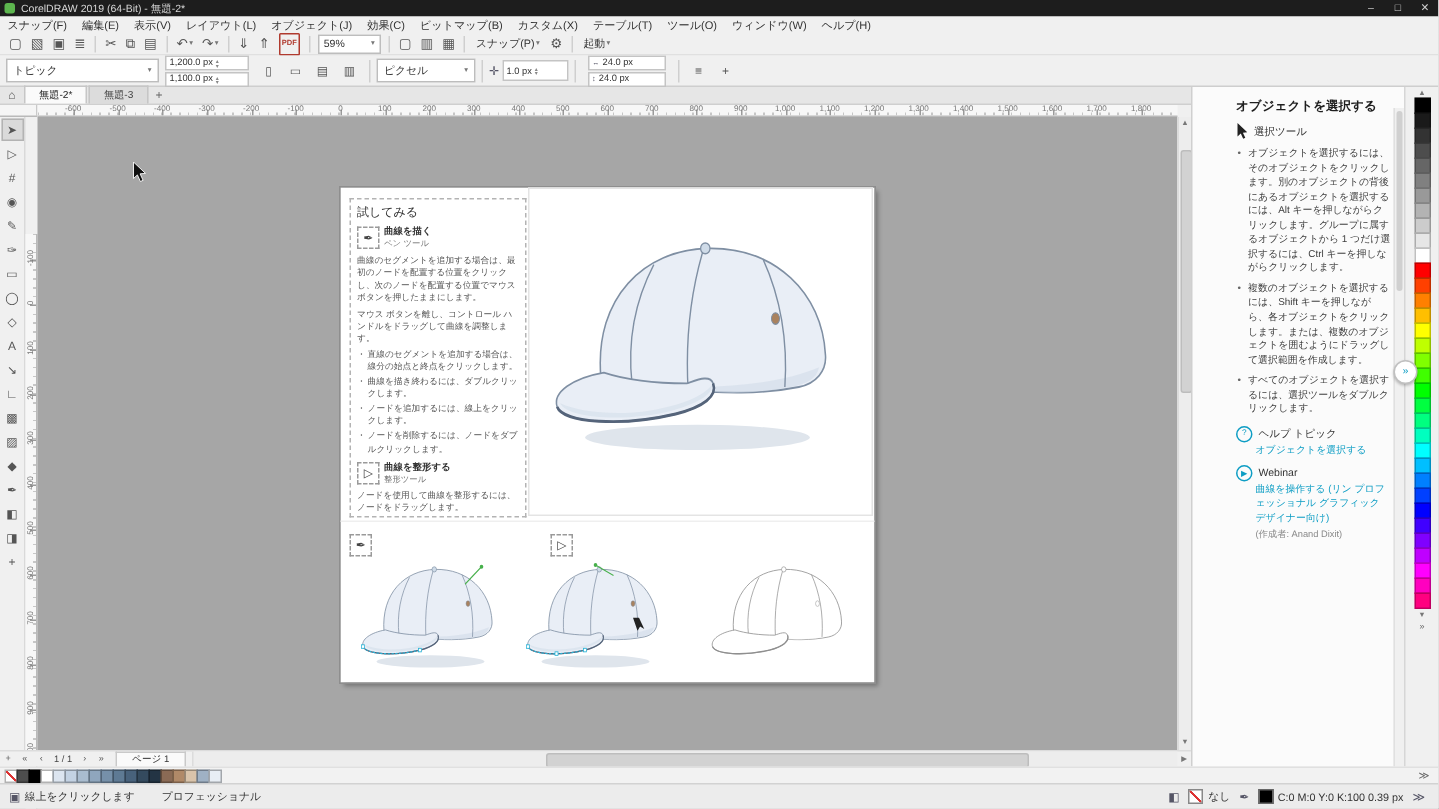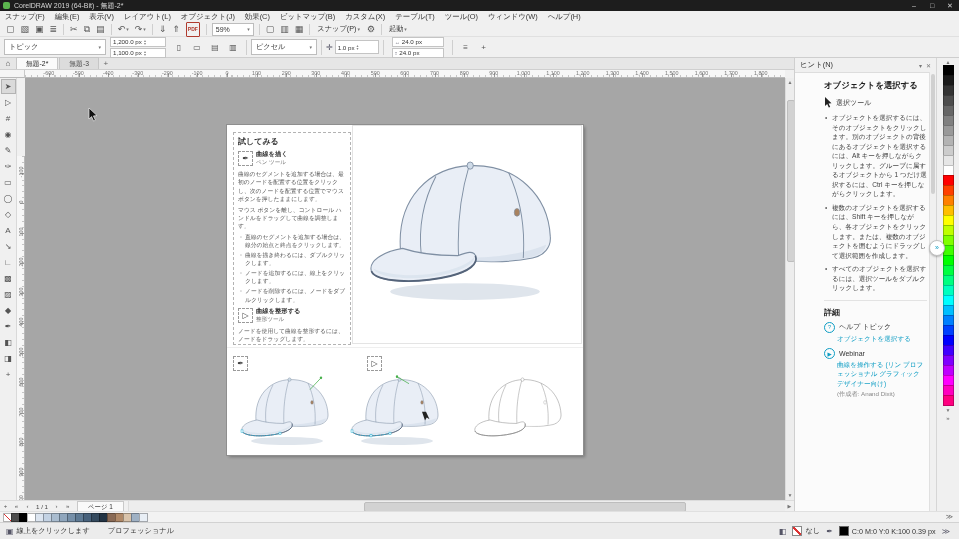--- a/index.html
+++ b/index.html
@@ -55,21 +55,21 @@
   
   .main{position:absolute;left:0;top:78px;width:794px;height:422px;}
   .toolbox{position:absolute;left:0;top:0;width:17px;height:422px;background:#f0f0f0;border-right:1px solid #d9d9d9;box-sizing:border-box;}
   .tool{width:13px;height:13px;margin:1px auto;display:flex;align-items:center;justify-content:center;font-size:8px;color:#555;border:1px solid transparent;}
   .tool.active{background:#dadada;border-color:#b3b3b3;}
   .canvas{position:absolute;left:25px;top:0;width:760px;height:422px;background:var(--canvas-bg,#a6a6a6);overflow:hidden;}
   .page{position:absolute;left:202px;top:47px;width:356px;height:330px;background:#fff;outline:1px solid #8e8e8e;box-shadow:2px 2px 3px rgba(0,0,0,.3);}
   .cursor{position:absolute;left:63px;top:30px;}
   
   .try-panel{position:absolute;left:6px;top:7px;width:118px;height:213px;border:1px dashed #b3b3b3;padding:3px 4px;box-sizing:border-box;font-size:5.8px;color:#555;overflow:hidden;}
-  .try-title{font-size:8px;font-weight:bold;color:#333;margin-bottom:3px;}
+  .try-title{font-size:8px;font-weight:normal;color:#333;margin-bottom:3px;}
   .chip-row{display:flex;gap:3px;margin:3px 0;align-items:center;}
   .chip{width:13px;height:13px;border:1px dashed #9a9a9a;display:flex;align-items:center;justify-content:center;font-size:8px;color:#444;flex:none;background:#fff;}
   .chip-heading{font-size:6.3px;font-weight:bold;color:#333;}
   .chip-sub{font-size:5.6px;color:#777;}
   .try-p{margin:2px 0;line-height:1.45;}
   .try-ul{margin:2px 0;padding-left:7px;list-style:none;}
   .try-ul li{position:relative;margin-bottom:2px;line-height:1.4;}
   .try-ul li::before{content:"・";position:absolute;left:-7px;}
   .photo-area{position:absolute;left:125px;top:0;width:230px;height:219px;border:1px solid #e4e4e4;box-sizing:border-box;background:#fff;}
   .big-cap{position:absolute;left:8px;top:24px;}
@@ -464,41 +464,33 @@
     </div>
 
     <div class="vscroll">
       <div class="vs-arrow">▲</div>
       <div class="vs-thumb"></div>
       <div class="vs-arrow" style="position:absolute;bottom:0;width:100%">▼</div>
     </div>
   </div>
 
   <div class="docker">
-    <div class="docker-head">
-      <span>ヒント(N)</span>
-      <span class="dk-hicons">
-        <span>▾</span>
-        <span>✕</span>
-      </span>
-    </div>
     <div class="docker-body">
       <div class="dk-title">オブジェクトを選択する</div>
       <div class="tool-row">
         <svg width="8" height="11" viewBox="0 0 8 11">
           <path d="M1,0 L1,9 L3.2,7 L4.8,10.5 L6.2,9.9 L4.6,6.5 L7.5,6.2 Z" fill="#222"></path>
         </svg>
         <span>選択ツール</span>
       </div>
       <ul class="dk-bullets" id="hint-bullets">
           <li>オブジェクトを選択するには、そのオブジェクトをクリックします。別のオブジェクトの背後にあるオブジェクトを選択するには、Alt キーを押しながらクリックします。グループに属するオブジェクトから 1 つだけ選択するには、Ctrl キーを押しながらクリックします。</li>
           <li>複数のオブジェクトを選択するには、Shift キーを押しながら、各オブジェクトをクリックします。または、複数のオブジェクトを囲むようにドラッグして選択範囲を作成します。</li>
           <li>すべてのオブジェクトを選択するには、選択ツールをダブルクリックします。</li>
         </ul>
-      <div class="dk-details">詳細</div>
       <div class="dk-link-row">
         <span class="circ-ic">?</span>
         <span>ヘルプ トピック</span>
       </div>
       <a class="dk-link" href="#">オブジェクトを選択する</a>
       <div class="dk-link-row">
         <span class="circ-ic">▶</span>
         <span>Webinar</span>
       </div>
       <a class="dk-link" href="#">曲線を操作する (リン プロフェッショナル グラフィック デザイナー向け)</a>

